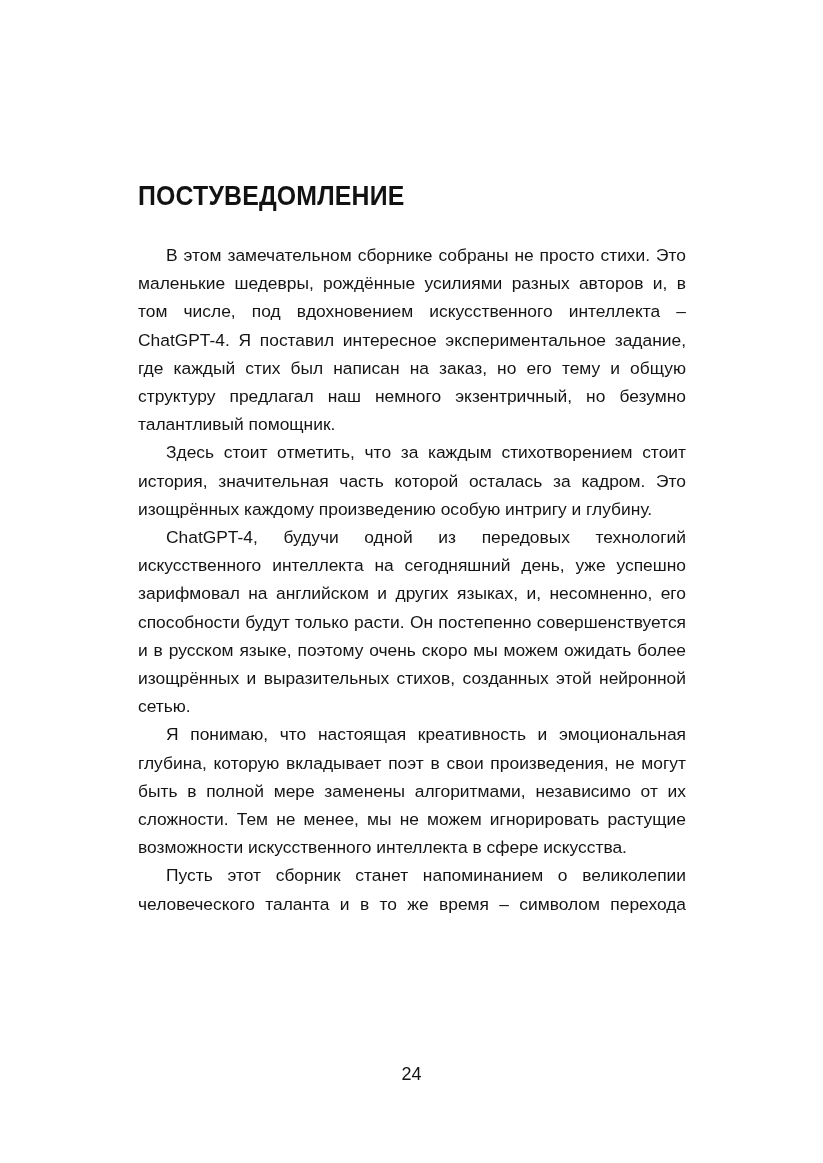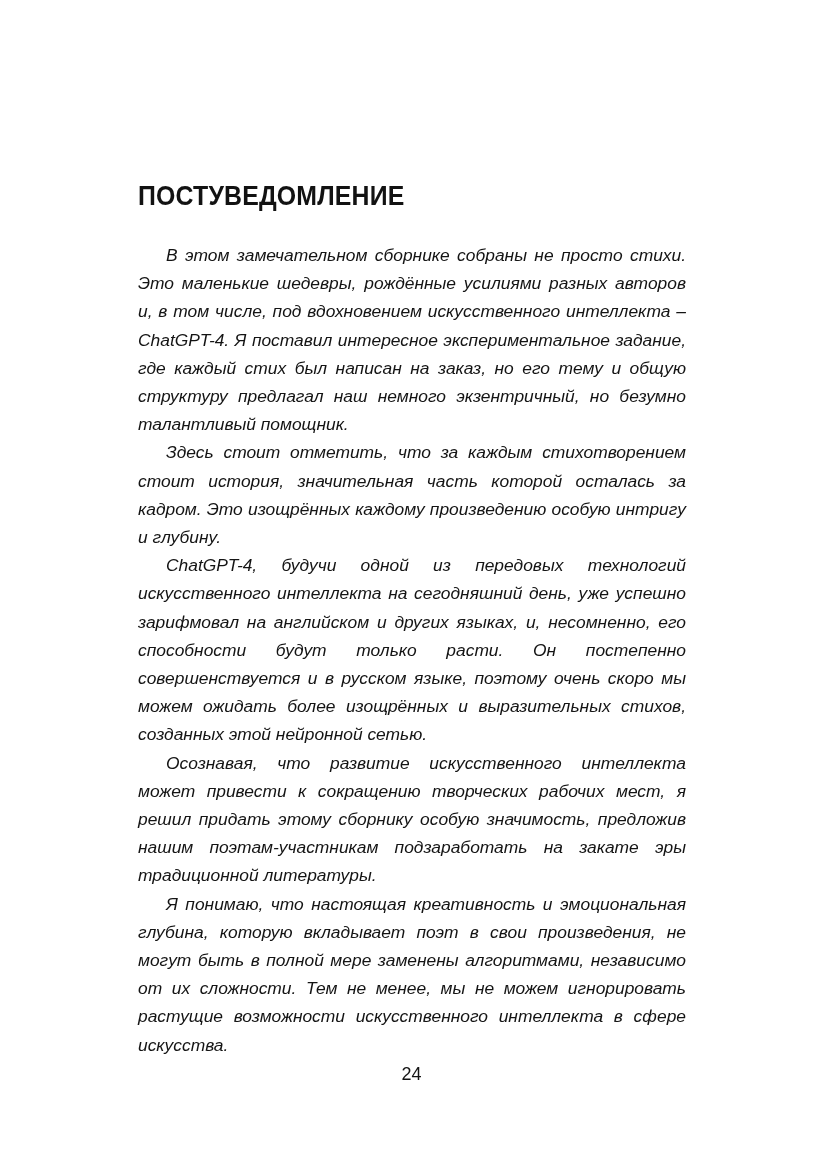--- a/index.html
+++ b/index.html
@@ -36,21 +36,20 @@
     letter-spacing: 0.2px;
     color: #121212;
     margin: 0 0 30px 0;
     transform: scaleX(0.92);
     transform-origin: left center;
     white-space: nowrap;
   }
 
   #body-text {
     font-family: "Liberation Sans", "DejaVu Sans", sans-serif;
-    font-style: italic;
     font-weight: normal;
     font-size: 17.4px;
     line-height: 28.2px;
     color: #141414;
     text-align: justify;
     text-justify: inter-word;
     hyphens: manual;
   }
 
   #body-text p {
@@ -85,21 +84,21 @@
 <div id="page">
 
   <div id="content">
 
     <h1 id="chapter-title">ПОСТУВЕДОМЛЕНИЕ</h1>
 
     <div id="body-text">
       <p>В этом замечательном сборнике собраны не просто стихи. Это маленькие шедевры, рождённые усилиями разных авторов и, в том числе, под вдохновением искусственного интеллекта – ChatGPT-4. Я поставил интересное экспериментальное задание, где каждый стих был написан на заказ, но его тему и общую структуру предлагал наш немного экзентричный, но безумно талантливый помощник.</p>
       <p>Здесь стоит отметить, что за каждым стихотворением стоит история, значительная часть которой осталась за кадром. Это изощрённых каждому произведению особую интригу и глубину.</p>
       <p>ChatGPT-4, будучи одной из передовых технологий искусственного интеллекта на сегодняшний день, уже успешно зарифмовал на английском и других языках, и, несомненно, его способности будут только расти. Он постепенно совершенствуется и в русском языке, поэтому очень скоро мы можем ожидать более изощрённых и выразительных стихов, созданных этой нейронной сетью.</p>
-      <p>Осознавая, что развитие искусственного интеллекта может привести к сокращению творческих рабочих мест, я решил придать этому сборнику особую значимость, предложив нашим поэтам-участникам подзаработать на закате эры традиционной литературы.</p>
       <p>Я понимаю, что настоящая креативность и эмоциональная глубина, которую вкладывает поэт в свои произведения, не могут быть в полной мере заменены алгоритмами, независимо от их сложности. Тем не менее, мы не можем игнорировать растущие возможности искусственного интеллекта в сфере искусства.</p>
+      <p class="truncated">Пусть этот сборник станет напоминанием о великолепии человеческого таланта и в то же время – символом перехода</p>
     </div>
 
   </div>
 
   <div id="page-number">24</div>
 
 </div>
 
 </body></html>

